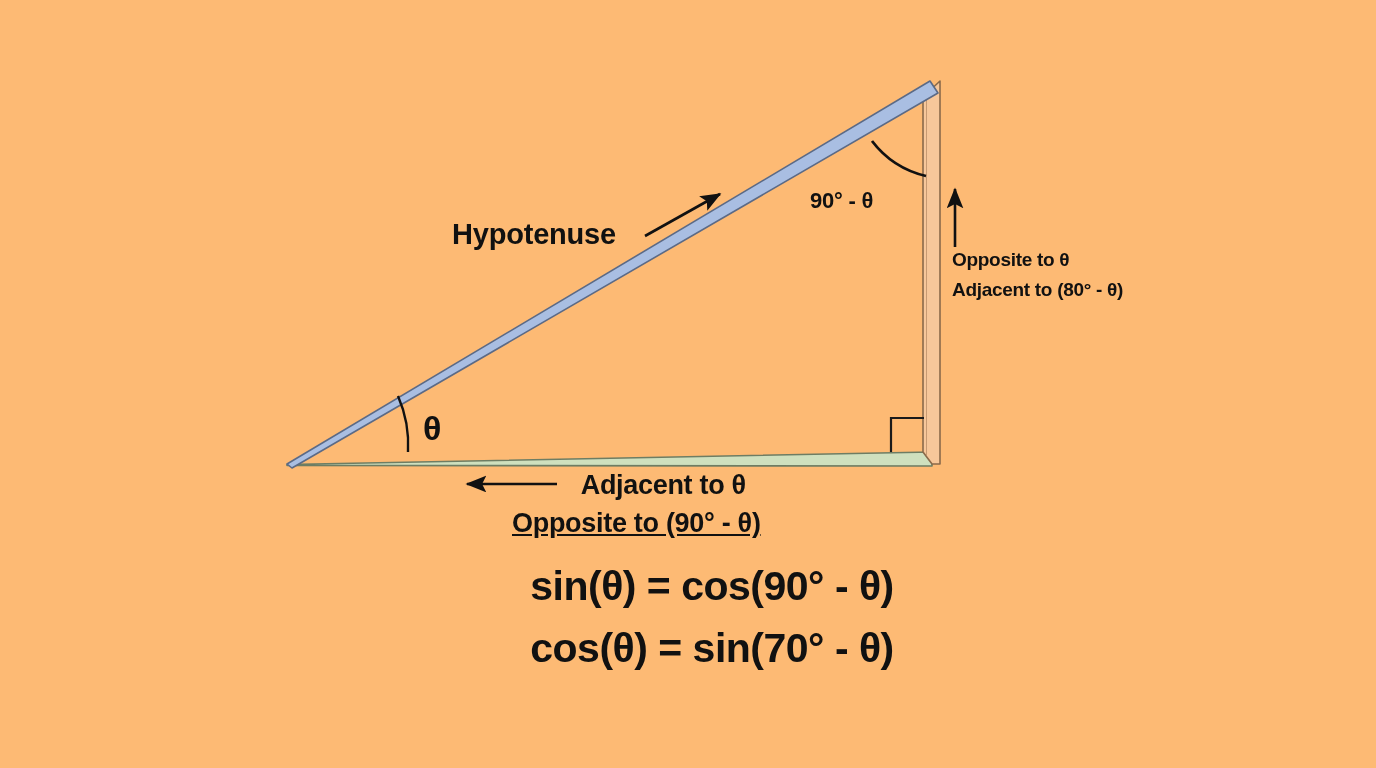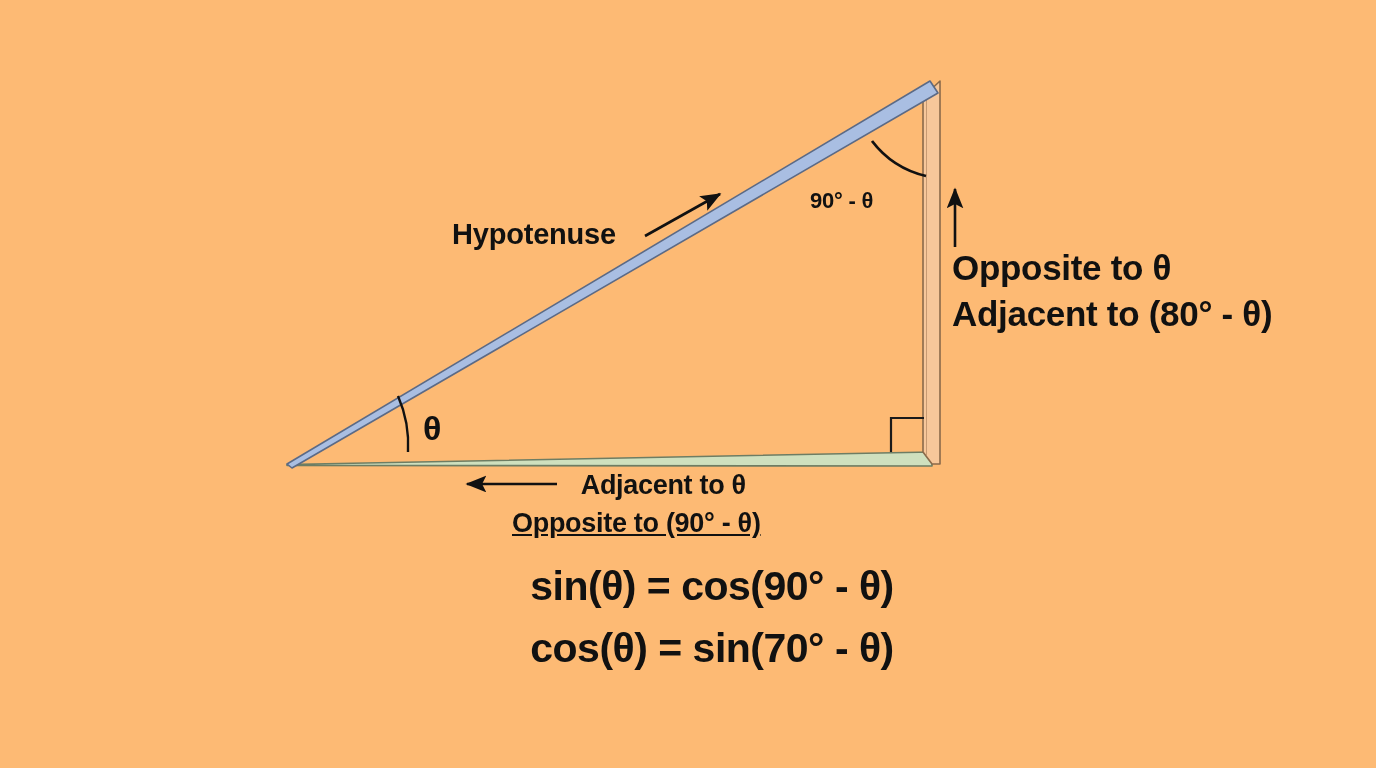--- a/index.html
+++ b/index.html
@@ -48,21 +48,21 @@
     letter-spacing: -0.2px;
   }
   #label-angle-theta {
     left: 423px;
     top: 411px;
     font-size: 34px;
   }
   #label-opposite-block {
     left: 952px;
     top: 250px;
-    font-size: 35px;
+    font-size: 19px;
     letter-spacing: -0.3px;
   }
   #label-opposite-block div { margin-bottom: 11px; }
   #label-adjacent-block {
     left: 566px;
     top: 472px;
     font-size: 27px;
     letter-spacing: -0.3px;
     text-align: center;
   }

